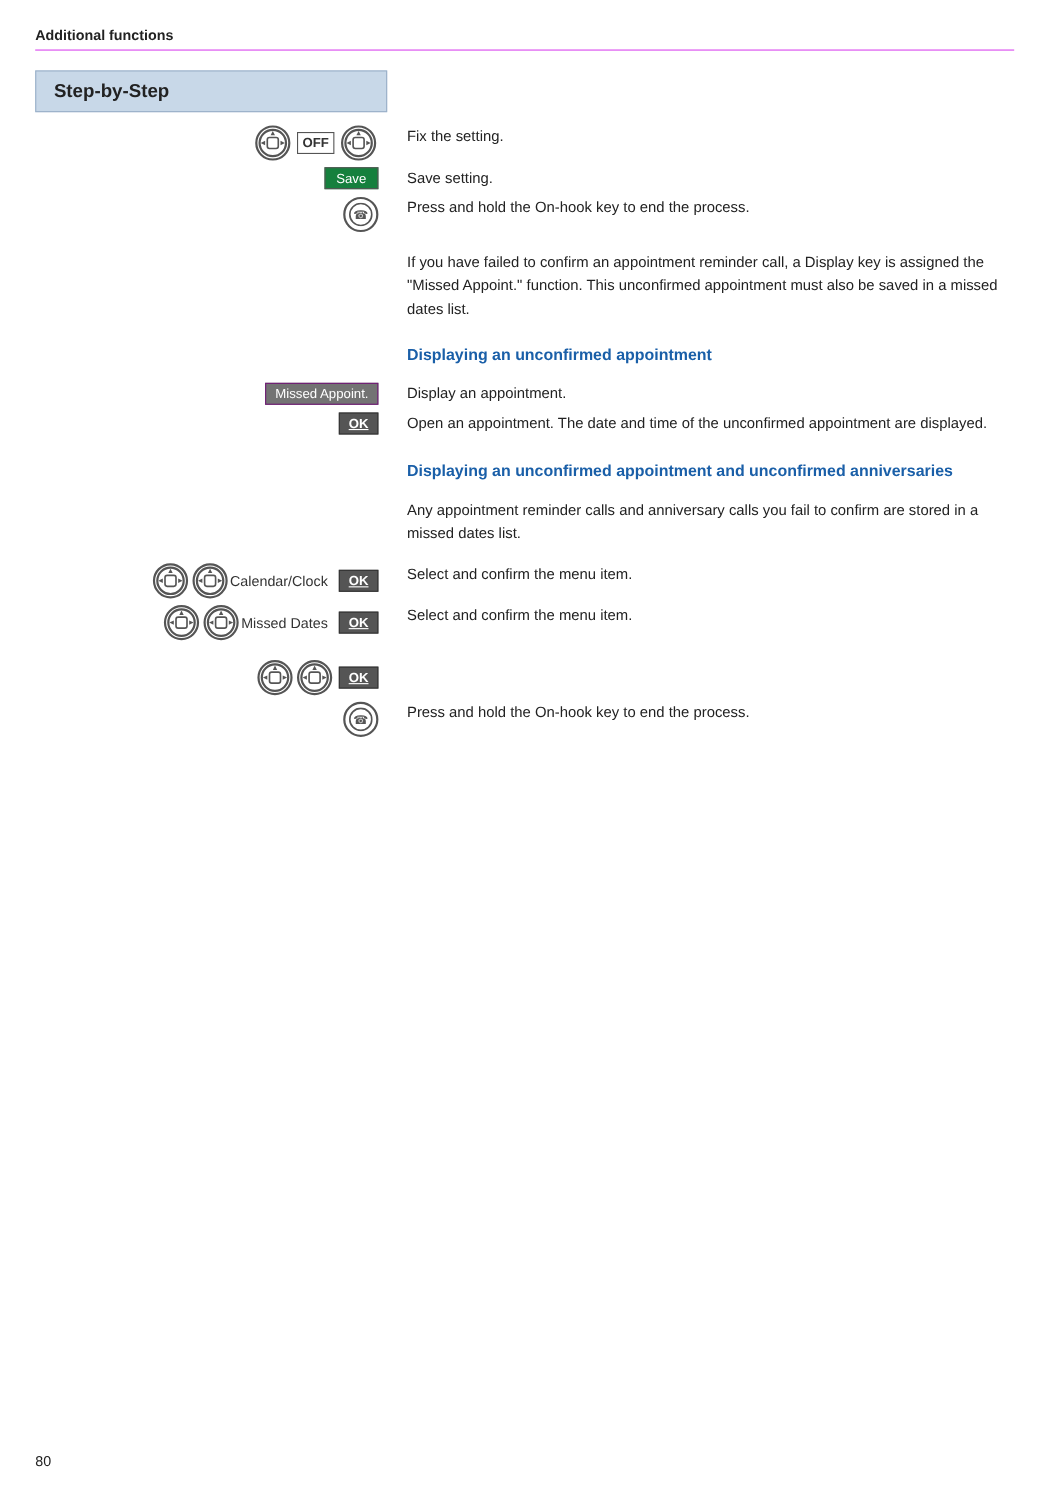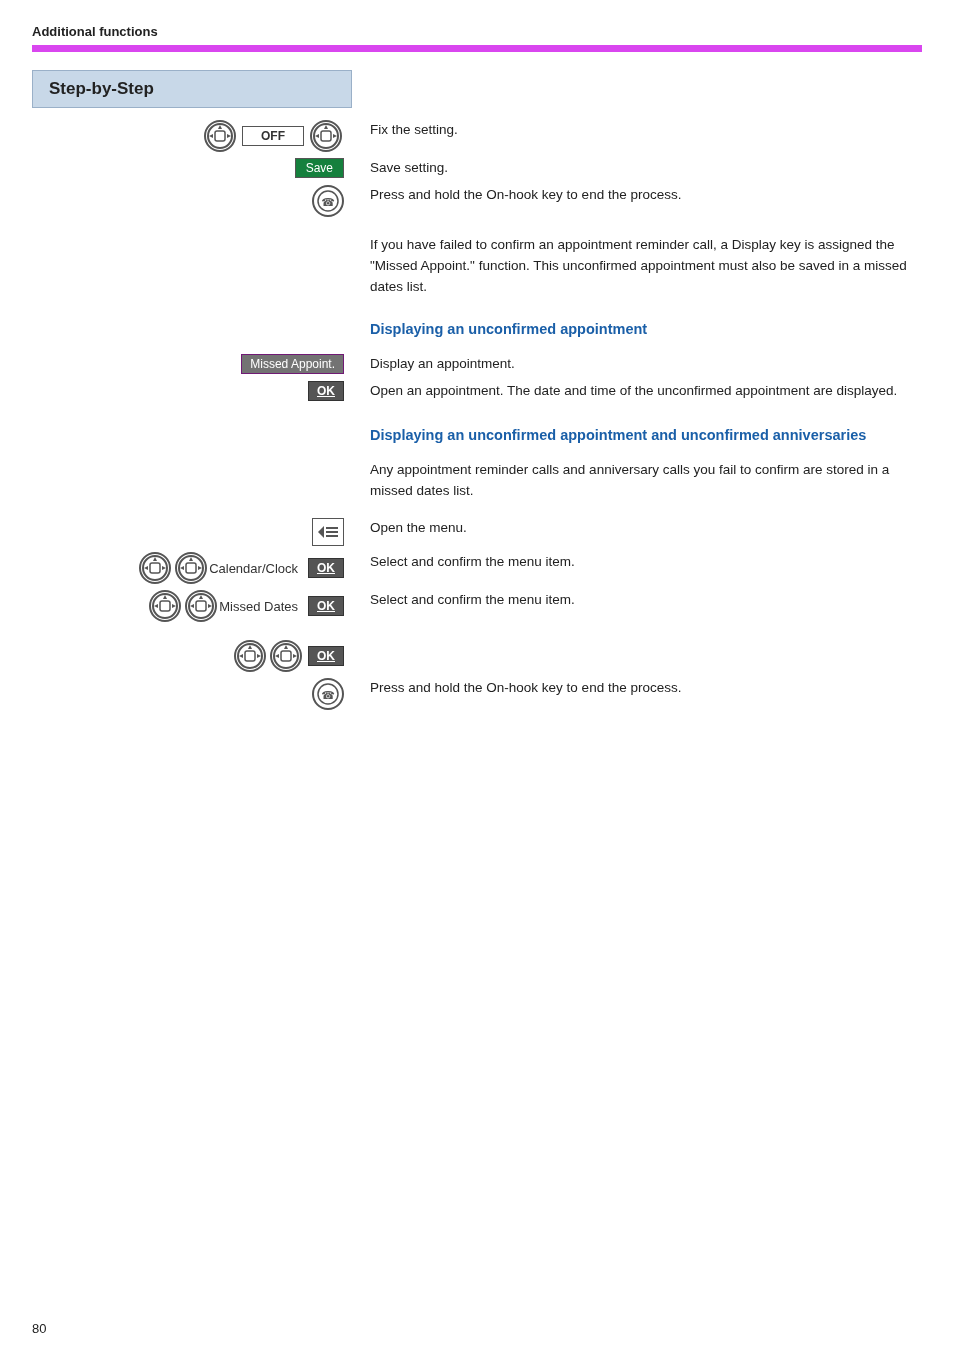--- a/index.html
+++ b/index.html
@@ -14,21 +14,21 @@
     }
 
     .page-container {
       padding: 24px 32px 32px 32px;
     }
 
     .additional-functions-header {
       font-weight: bold;
       font-size: 13px;
       padding-bottom: 6px;
-      border-bottom: 7px solid #d946ef;
+      border-bottom: 1px solid #d946ef;
       margin-bottom: 18px;
     }
 
     .content-area {
       display: flex;
       gap: 18px;
     }
 
     
     .left-col {
@@ -87,21 +87,21 @@
       min-width: 44px;
       text-align: center;
     }
 
     .btn-off {
       display: inline-block;
       background: #fff;
       color: #333;
       font-weight: bold;
       font-size: 12px;
-      padding: 2px 18px;
+      padding: 2px 4px;
       border: 1.5px solid #555;
       margin: 0 4px;
     }
 
     .btn-missed {
       display: inline-block;
       background: #737373;
       color: #fff;
       font-size: 12px;
       padding: 2px 8px;
@@ -289,34 +289,20 @@
     </div>
   </div>
 
   <div class="paired-row">
     <div class="paired-left"></div>
     <div class="paired-right">
       <div class="section-body">Any appointment reminder calls and anniversary calls you fail to confirm are stored in a missed dates list.</div>
     </div>
   </div>
 
-  <div class="paired-row">
-    <div class="paired-left">
-
-      <span style="display:inline-flex;align-items:center;justify-content:center;width:32px;height:28px;border:1.5px solid #555;background:#fff;position:relative;">
-        <svg width="28" height="24" viewBox="0 0 28 24">
-          <polygon points="4,12 10,6 10,18" fill="#555"></polygon>
-          <line x1="12" y1="8" x2="24" y2="8" stroke="#555" stroke-width="2"></line>
-          <line x1="12" y1="12" x2="24" y2="12" stroke="#555" stroke-width="2"></line>
-          <line x1="12" y1="16" x2="24" y2="16" stroke="#555" stroke-width="2"></line>
-        </svg>
-      </span>
-    </div>
-    <div class="paired-right">Open the menu.</div>
-  </div>
 
   <div class="paired-row">
     <div class="paired-left">
 
       <span class="nav-icon">
         <svg width="28" height="28" viewBox="0 0 28 28">
           <circle cx="14" cy="14" r="12" fill="white" stroke="#555" stroke-width="2"></circle>
           <rect x="9" y="9" width="10" height="10" rx="2" fill="none" stroke="#555" stroke-width="1.5"></rect>
           <polygon points="14,3 16,7 12,7" fill="#555"></polygon>
           <polygon points="25,14 21,12 21,16" fill="#555"></polygon>

